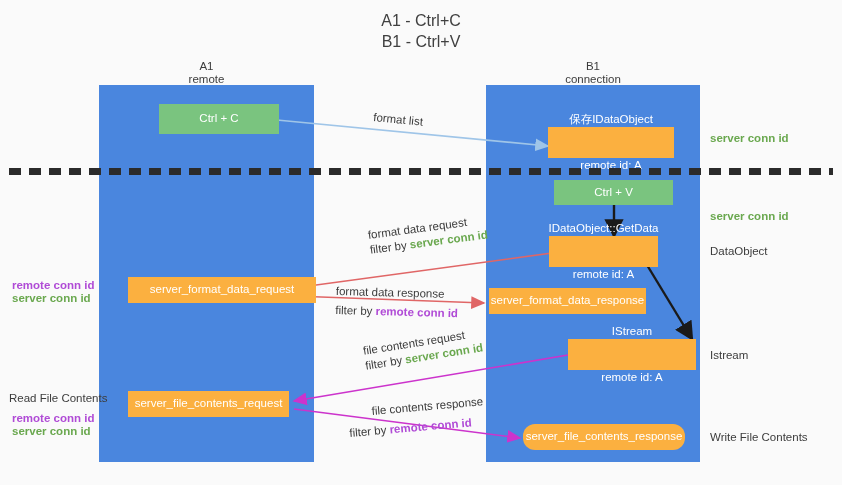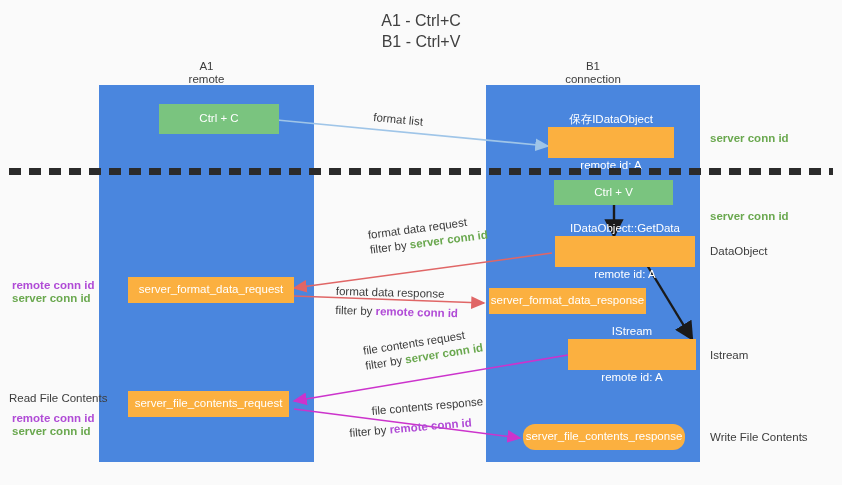--- a/index.html
+++ b/index.html
@@ -158,38 +158,38 @@
 
     <line x1="568" y1="355" x2="294" y2="401" stroke="#cc33cc" stroke-width="1.6" marker-end="url(#mk-magenta)"></line>
 
     <line x1="294" y1="409" x2="520" y2="438" stroke="#cc33cc" stroke-width="1.6" marker-end="url(#mk-magenta)"></line>
   </svg>
 
   <div class="node green" style="left:135px; top:104px; width:120px; height:30px;margin-left:24px;">
     <span>Ctrl + C</span>
   </div>
 
-  <div class="node orange" style="left:128px; top:277px; width:166px; height:26px;">
+  <div class="node orange" style="left:128px; top:277px; width:188px; height:26px;">
     <span>server_format_data_request</span>
   </div>
 
   <div class="node orange" style="left:128px; top:391px; width:161px; height:26px;">
     <span>server_file_contents_request</span>
   </div>
 
   <div class="node orange" style="left:548px; top:127px; width:126px; height:31px;">
     <span>保存IDataObject</span>
     <span>remote id: A</span>
   </div>
 
   <div class="node green" style="left:554px; top:180px; width:119px; height:25px;">
     <span>Ctrl + V</span>
   </div>
 
-  <div class="node orange" style="left:549px; top:236px; width:140px; height:31px;margin-left:6px;">
+  <div class="node orange" style="left:549px; top:236px; width:109px; height:31px;">
     <span>IDataObject::GetData</span>
     <span>remote id: A</span>
   </div>
 
   <div class="node orange" style="left:489px; top:288px; width:157px; height:26px;">
     <span>server_format_data_response</span>
   </div>
 
   <div class="node orange" style="left:568px; top:339px; width:128px; height:31px;">
     <span>IStream</span>

